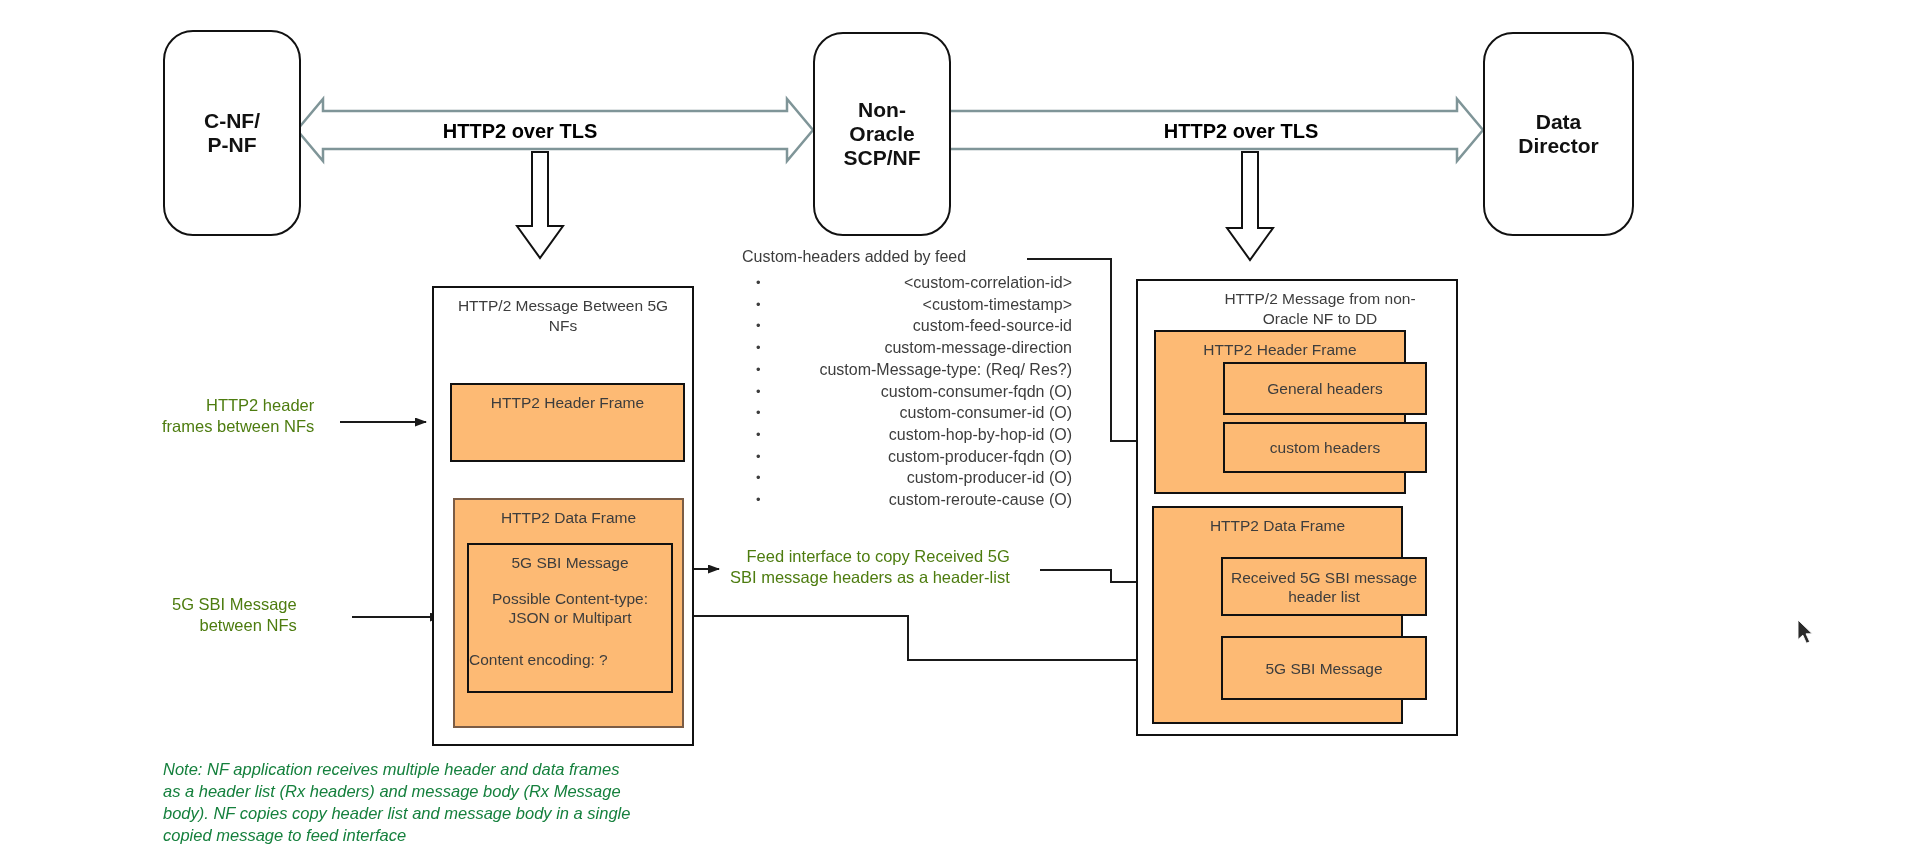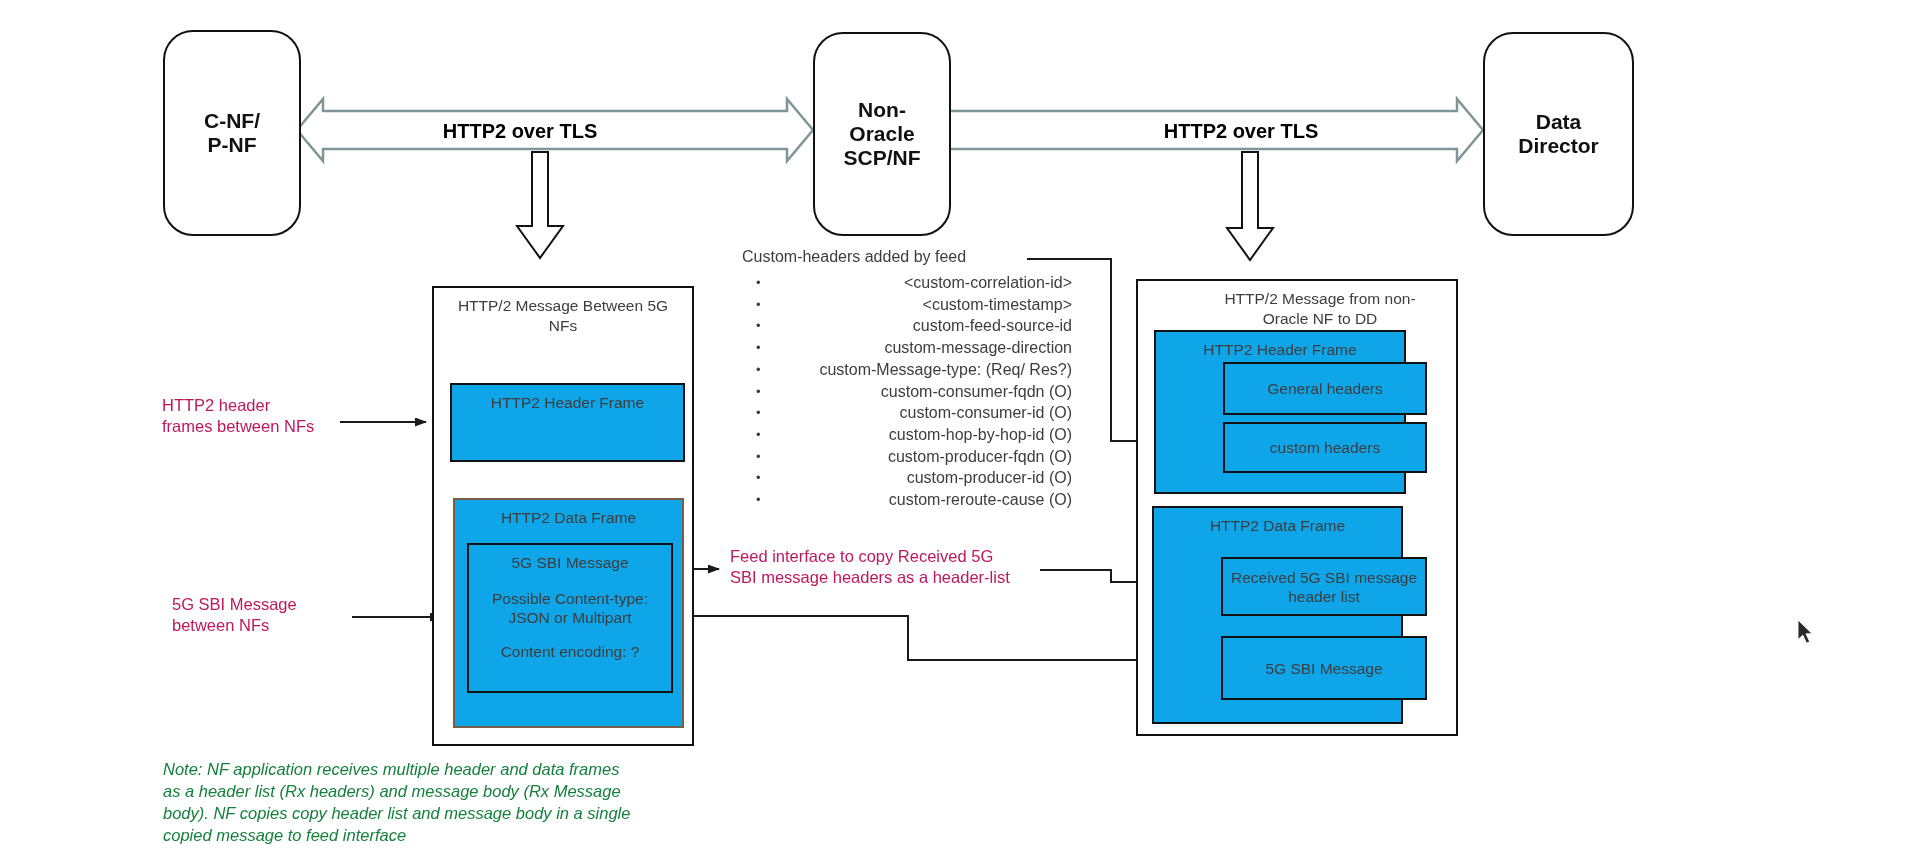--- a/index.html
+++ b/index.html
@@ -12,34 +12,34 @@
   .node{position:absolute;border:2.4px solid #111;border-radius:30px;background:#fff;
         display:flex;align-items:center;justify-content:center;text-align:center;
         font-weight:bold;font-size:21px;line-height:24px;color:#111;white-space:pre-line;}
 
   
   .tls-label{position:absolute;transform:translateX(-50%);font-weight:bold;font-size:20px;color:#000000;}
 
   
   .mbox{position:absolute;border:2.2px solid #111;background:#fff;}
   .mbox .title{text-align:center;font-size:15.5px;line-height:20px;padding-top:8px;white-space:pre-line;}
-  .inner{position:absolute;border:2.2px solid #111;background:#0ea5e9;}
+  .inner{position:absolute;border:2.2px solid #111;background:#fdba74;}
   .inner.brown{border-color:#7b5c45;border-width:2.6px;}
   .inner .title{text-align:center;font-size:15.5px;line-height:20px;padding-top:8px;white-space:pre-line;}
   .vcenter{display:flex;align-items:center;justify-content:center;text-align:center;
            font-size:15.5px;line-height:19px;white-space:pre-line;margin-left:44px;}
 
   
   .chlist{position:absolute;font-size:16px;color:#3d3d3d;}
   .chlist .ch-title{font-size:16px;line-height:22px;}
   .chlist ul{list-style:none;margin:4px 0 0 0;padding:0;}
   .chlist li{position:relative;padding-left:31px;line-height:21.7px;text-align:right;}
   .chlist li::before{content:"\2022";position:absolute;left:14px;top:0;font-size:13px;color:#3d3d3d;}
 
-  .side-label{position:absolute;font-size:16.5px;line-height:21px;white-space:pre-line;color:#be185d;}
+  .side-label{position:absolute;font-size:16.5px;line-height:21px;white-space:pre-line;color:#4d7c0f;text-align:right;}
   .note{position:absolute;font-size:16.5px;line-height:22px;white-space:pre-line;color:#15803d;font-style:italic;}
 </style>
 </head>
 <body>
 
 <div class="canvas">
 
   <svg class="layer" width="1920" height="860" viewBox="0 0 1920 860">
     <defs>
       <marker id="ah" markerUnits="userSpaceOnUse" markerWidth="13" markerHeight="10" refX="11" refY="4.5" orient="auto">
@@ -88,21 +88,21 @@
       <div class="title">HTTP2 Header Frame</div>
     </div>
 
     <div class="inner brown" style="left:19px;top:210px;width:227px;height:226px;">
       <div class="title">HTTP2 Data Frame</div>
 
       <div class="inner" style="left:12px;top:43px;width:202px;height:146px;">
         <div style="text-align:center;font-size:15.5px;line-height:19px;padding-top:8px;">5G SBI Message</div>
         <div class="pre" style="text-align:center;font-size:15.5px;line-height:19px;margin-top:17px;">Possible Content-type:
 JSON or Multipart</div>
-        <div style="text-align:center;font-size:15.5px;line-height:19px;margin-top:15px;">Content encoding: ?</div>
+        <div style="text-align:left;font-size:15.5px;line-height:19px;margin-top:23px;">Content encoding: ?</div>
       </div>
     </div>
   </div>
 
   <div class="mbox" style="left:1136px;top:279px;width:272px;height:453px;padding-left:46px;">
     <div class="title">HTTP/2 Message from non-
 Oracle NF to DD</div>
 
     <div class="inner" style="left:16px;top:49px;width:248px;height:160px;">
       <div class="title">HTTP2 Header Frame</div>

